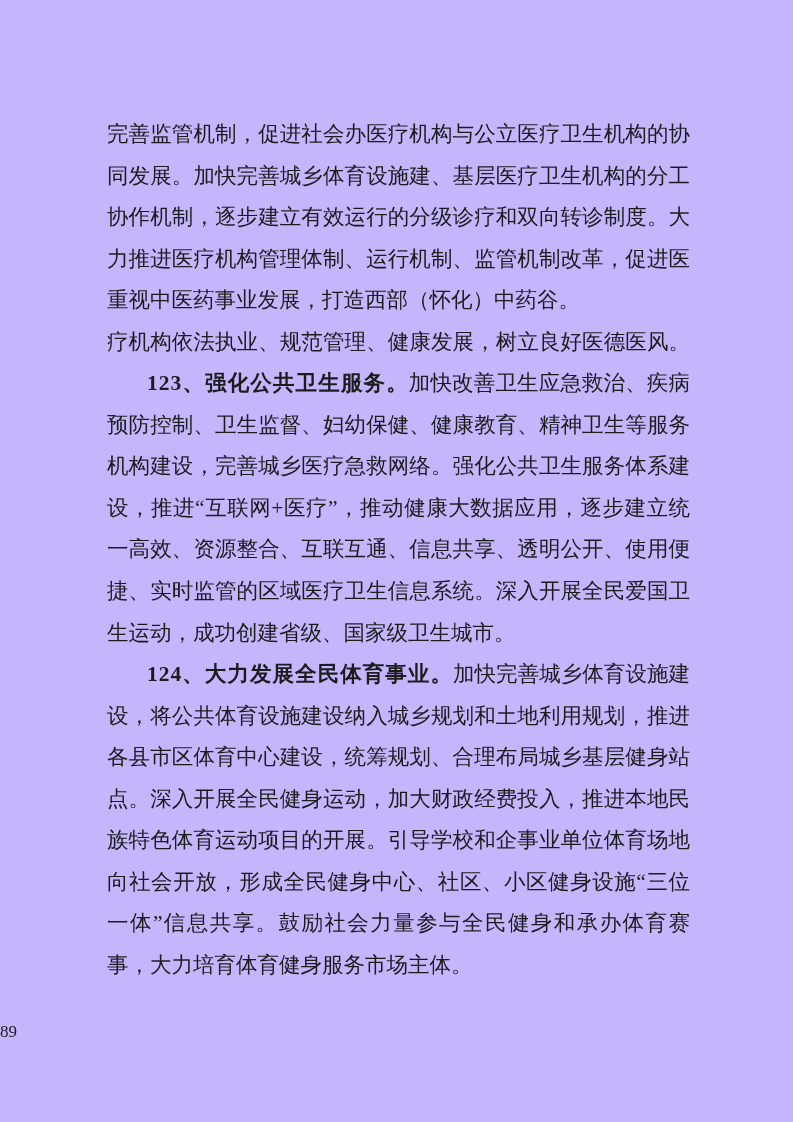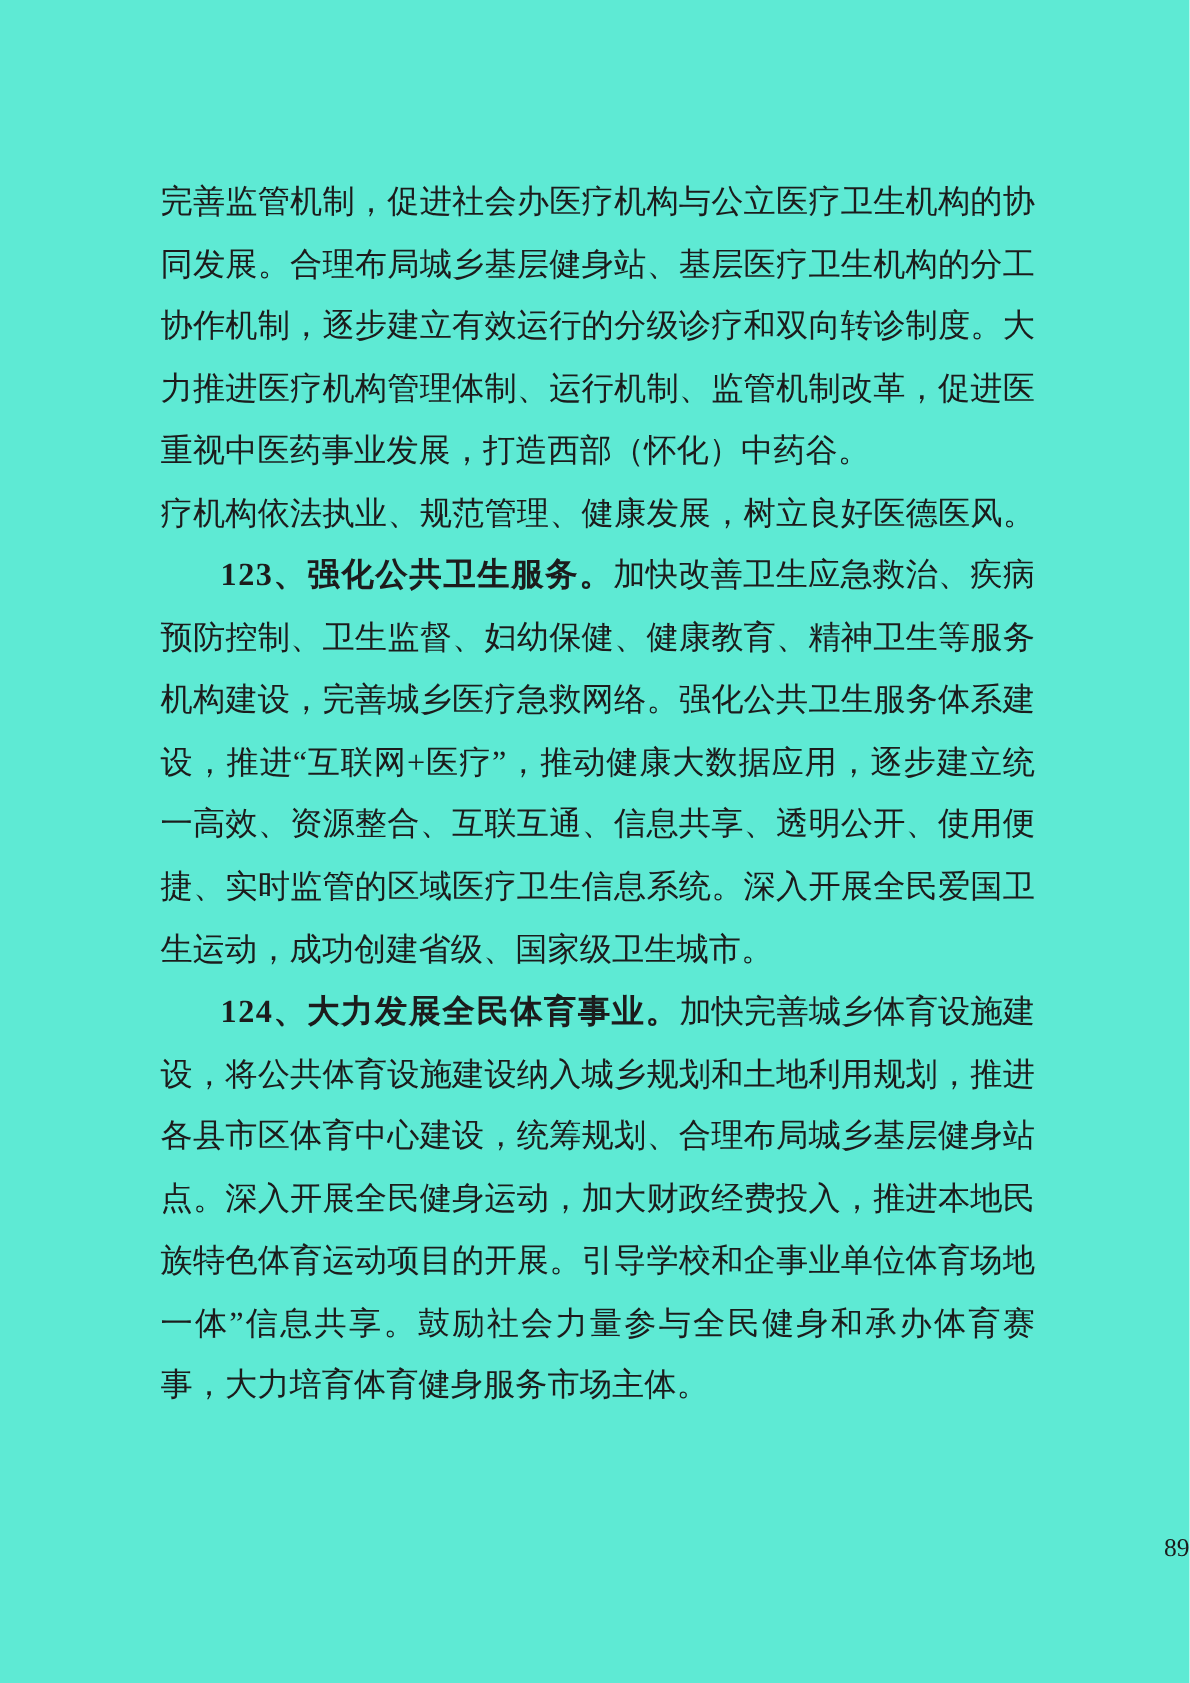--- a/index.html
+++ b/index.html
@@ -4,21 +4,21 @@
 <style>
   html, body {
     margin: 0;
     padding: 0;
     background: #ffffff;
   }
   .page {
     position: relative;
     width: 793px;
     height: 1122px;
-    background: #5eead4;
+    background: #c4b5fd;
     overflow: hidden;
     font-family: "Liberation Serif", "DejaVu Serif", serif;
     color: #1c1c1c;
   }
   .text-block {
     position: absolute;
     left: 107px;
     top: 114px;
     width: 583px;
     font-size: 21.5px;
@@ -41,45 +41,46 @@
   .bold {
     font-weight: bold;
     letter-spacing: 1px;
     margin-top: 25px;
   }
   .footer {
     position: absolute;
     left: 0;
     top: 1022px;
     width: 793px;
-    text-align: right;
+    text-align: left;
     font-size: 17px;
     color: #1c1c1c;
   }
 </style>
 </head>
 <body>
 
 <div class="page">
   <div class="text-block">
       <div class="line just"><span>完善监管机制，促进社会办医疗机构与公立医疗卫生机构的协</span></div>
-      <div class="line just"><span>同发展。合理布局城乡基层健身站、基层医疗卫生机构的分工</span></div>
+      <div class="line just"><span>同发展。加快完善城乡体育设施建、基层医疗卫生机构的分工</span></div>
       <div class="line just"><span>协作机制，逐步建立有效运行的分级诊疗和双向转诊制度。大</span></div>
       <div class="line just"><span>力推进医疗机构管理体制、运行机制、监管机制改革，促进医</span></div>
       <div class="line"><span>重视中医药事业发展，打造西部（怀化）中药谷。</span></div>
       <div class="line just"><span>疗机构依法执业、规范管理、健康发展，树立良好医德医风。</span></div>
       <div class="line just indent"><span class="bold">123、强化公共卫生服务。</span><span>加快改善卫生应急救治、疾病</span></div>
       <div class="line just"><span>预防控制、卫生监督、妇幼保健、健康教育、精神卫生等服务</span></div>
       <div class="line just"><span>机构建设，完善城乡医疗急救网络。强化公共卫生服务体系建</span></div>
       <div class="line just"><span>设，推进“互联网+医疗”，推动健康大数据应用，逐步建立统</span></div>
       <div class="line just"><span>一高效、资源整合、互联互通、信息共享、透明公开、使用便</span></div>
       <div class="line just"><span>捷、实时监管的区域医疗卫生信息系统。深入开展全民爱国卫</span></div>
       <div class="line"><span>生运动，成功创建省级、国家级卫生城市。</span></div>
       <div class="line just indent"><span class="bold">124、大力发展全民体育事业。</span><span>加快完善城乡体育设施建</span></div>
       <div class="line just"><span>设，将公共体育设施建设纳入城乡规划和土地利用规划，推进</span></div>
       <div class="line just"><span>各县市区体育中心建设，统筹规划、合理布局城乡基层健身站</span></div>
       <div class="line just"><span>点。深入开展全民健身运动，加大财政经费投入，推进本地民</span></div>
       <div class="line just"><span>族特色体育运动项目的开展。引导学校和企事业单位体育场地</span></div>
+      <div class="line just"><span>向社会开放，形成全民健身中心、社区、小区健身设施“三位</span></div>
       <div class="line just"><span>一体”信息共享。鼓励社会力量参与全民健身和承办体育赛</span></div>
       <div class="line"><span>事，大力培育体育健身服务市场主体。</span></div>
     </div>
   <div class="footer">89</div>
 </div>
 
 </body></html>

